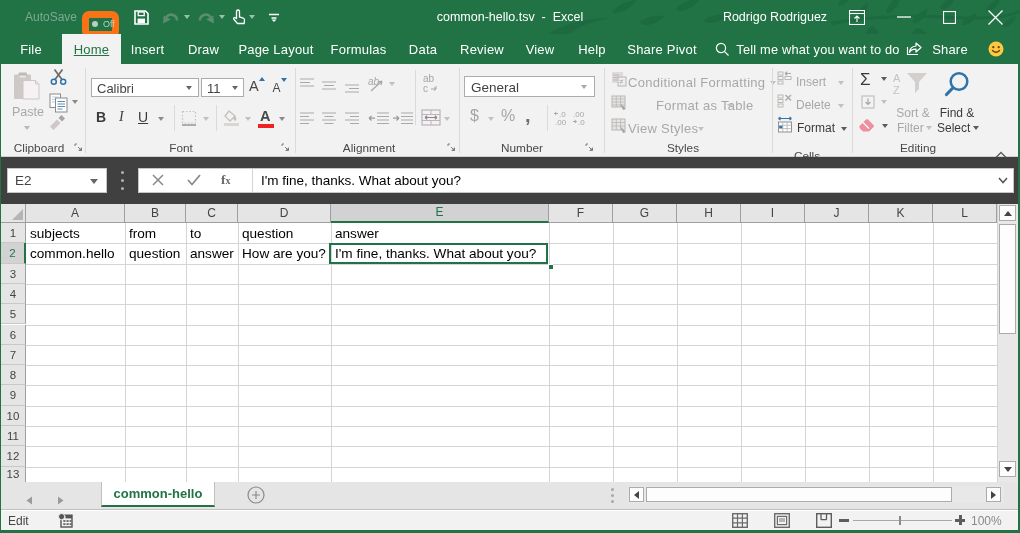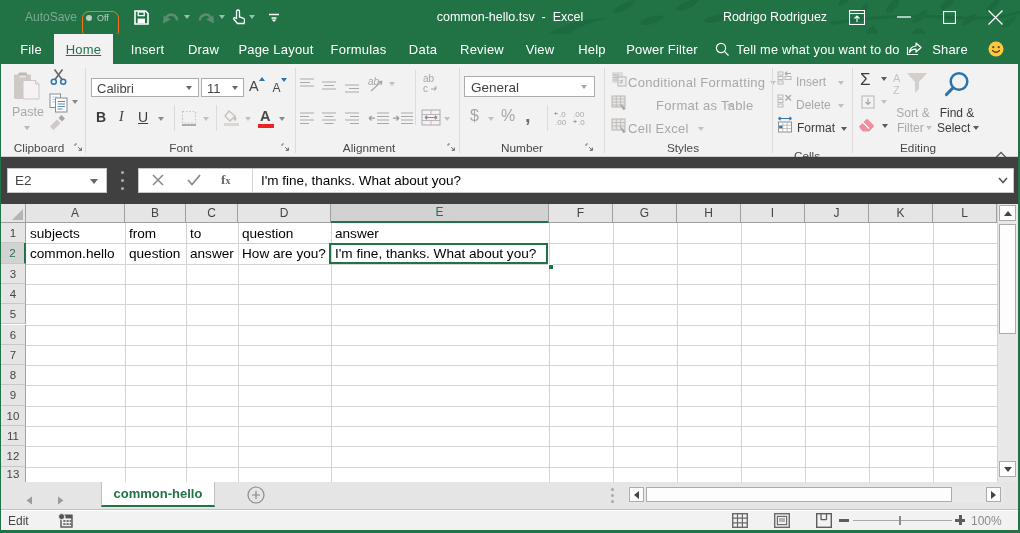--- a/index.html
+++ b/index.html
@@ -4,21 +4,21 @@
 <style>
 * { margin:0; padding:0; box-sizing:border-box; }
 html,body { width:1020px; height:533px; overflow:hidden; }
 body { font-family:"Liberation Sans", sans-serif; position:relative; background:#fff; }
 .abs { position:absolute; }
 
 #titlebar { left:0; top:0; width:1020px; height:34px; background:#217346; color:#fff; overflow:hidden; }
 #titlebar svg.deco { position:absolute; left:0; top:0; }
 .tb-item { position:absolute; top:0; height:34px; display:flex; align-items:center; }
 .autosave { color:#7da893; font-size:12px; }
-.pill { position:absolute; left:82px; top:11px; width:37px; height:27px; border:1px solid #f97316; border-radius:7px; }
+.pill { position:absolute; left:82px; top:11px; width:37px; height:27px; border:7px solid #f97316; border-radius:7px; }
 .pill .knob { position:absolute; left:3px; top:2.5px; width:6px; height:6px; border-radius:50%; background:#b9cfc2; }
 .pill .off { position:absolute; left:14px; top:0.5px; font-size:9px; color:#b9cfc2; }
 .qat { position:absolute; top:0; height:34px; display:flex; align-items:center; justify-content:center; color:#fff; }
 .caret-w { border-left:3px solid transparent; border-right:3px solid transparent; border-top:4px solid #9dbfa9; display:inline-block; }
 #title-text { left:0; width:1020px; justify-content:center; font-size:12.5px; }
 #user-name { left:720px; width:110px; font-size:12.5px; justify-content:center; }
 .winbtn { position:absolute; top:0; width:34px; height:34px; display:flex; align-items:center; justify-content:center; }
 
 #tabrow { left:0; top:34px; width:1020px; height:30px; background:#217346; }
 .rtab { position:absolute; top:0; height:30px; display:flex; align-items:center; justify-content:center; color:#fff; font-size:13px; letter-spacing:0.2px; }
@@ -144,30 +144,30 @@
   </div>
   <div class="winbtn" style="left:978px;">
     <svg width="15" height="15" viewBox="0 0 15 15">
         <path d="M0.5 0.5 L14.5 14.5 M14.5 0.5 L0.5 14.5" stroke="#fff" stroke-width="1.3"></path>
       </svg>
   </div>
 </div>
 
 <div class="abs" id="tabrow">
   <div class="rtab" style="left:14px; width:34px;">File</div>
-  <div class="rtab" id="tab-home" style="left:54px; width:59px;text-decoration:underline;">Home</div>
+  <div class="rtab" id="tab-home" style="left:62px; width:59px;text-decoration:underline;">Home</div>
   <div class="rtab" style="left:120px; width:55px;">Insert</div>
   <div class="rtab" style="left:179px; width:49px;">Draw</div>
   <div class="rtab" style="left:234px; width:84px;">Page Layout</div>
   <div class="rtab" style="left:324px; width:69px;">Formulas</div>
   <div class="rtab" style="left:399px; width:48px;">Data</div>
   <div class="rtab" style="left:451px; width:62px;">Review</div>
   <div class="rtab" style="left:516px; width:48px;">View</div>
   <div class="rtab" style="left:569px; width:46px;">Help</div>
-  <div class="rtab" style="left:619px; width:86px;">Power Filter</div>
+  <div class="rtab" style="left:619px; width:86px;">Share Pivot</div>
   <div class="rtab" style="left:712px; width:20px;">
     <svg width="15" height="15" viewBox="0 0 15 15">
         <circle cx="6" cy="6" r="4.6" fill="none" stroke="#fff" stroke-width="1.2"></circle>
         <path d="M9.4 9.4 L13.5 13.5" stroke="#fff" stroke-width="1.2"></path>
       </svg>
   </div>
   <div class="rtab" style="left:733px; width:170px; white-space:nowrap; font-size:12.8px;">Tell me what you want to do</div>
   <div class="rtab" style="left:903px; width:22px;">
     <svg width="17" height="14" viewBox="0 0 17 14">
         <path d="M10 1 L15 5.5 L10 10 V7.2 Q5 7 3.5 10.5 Q4 4.5 10 4 Z" fill="none" stroke="#fff" stroke-width="1.2" stroke-linejoin="round"></path>
@@ -356,21 +356,21 @@
         <path d="M1 4 h13 M1 7 h13 M1 10 h13 M5.3 1 v11 M9.6 1 v11" stroke="#b9b6b4" stroke-width="0.8"></path>
         <path d="M9 8 l6 6 l-3 1 z" fill="#a6a3a1"></path>
       </svg></div>
   <div class="abs grey" style="left:628px; top:33.5px; font-size:13px; letter-spacing:0.3px;margin-left:28px;">Format as Table</div>
   <div class="abs" style="left:727px; top:40px; border-left:3.5px solid transparent; border-right:3.5px solid transparent; border-top:4px solid #c3c0be;"></div>
   <div class="abs" style="left:611px; top:54px;"><svg width="16" height="15" viewBox="0 0 16 15">
         <rect x="1" y="1" width="13" height="11" fill="#e7e5e4" stroke="#b9b6b4" stroke-width="1"></rect>
         <path d="M1 4.5 h13 M1 8 h13 M5.3 1 v11 M9.6 1 v11" stroke="#b9b6b4" stroke-width="0.8"></path>
         <path d="M9 8 l6 6 l-3 1 z" fill="#a6a3a1"></path>
       </svg></div>
-  <div class="abs grey" style="left:628px; top:56.5px; font-size:13px; letter-spacing:0.3px;">Cell Excel</div>
+  <div class="abs grey" style="left:628px; top:56.5px; font-size:13px; letter-spacing:0.3px;">View Styles</div>
   <div class="abs" style="left:698px; top:63px; border-left:3.5px solid transparent; border-right:3.5px solid transparent; border-top:4px solid #c3c0be;"></div>
   <div class="glabel" style="left:648px; width:70px;">Styles</div>
   <div class="gdiv" style="left:772px;"></div>
 
   <div class="abs" style="left:777px; top:7px;"><svg width="16" height="14" viewBox="0 0 16 14">
         <rect x="1" y="1" width="5" height="3" fill="none" stroke="#bdbab8" stroke-width="1"></rect>
         <rect x="1" y="5.5" width="5" height="3" fill="none" stroke="#bdbab8" stroke-width="1"></rect>
         <rect x="1" y="10" width="5" height="3" fill="none" stroke="#bdbab8" stroke-width="1"></rect>
         <rect x="8" y="5.5" width="6" height="3" fill="none" stroke="#bdbab8" stroke-width="1"></rect>
         <path d="M14 2.5 h-6 M8 2.5 l2.2 -1.8 M8 2.5 l2.2 1.8" stroke="#aaa7a5" stroke-width="1.1" fill="none"></path>

